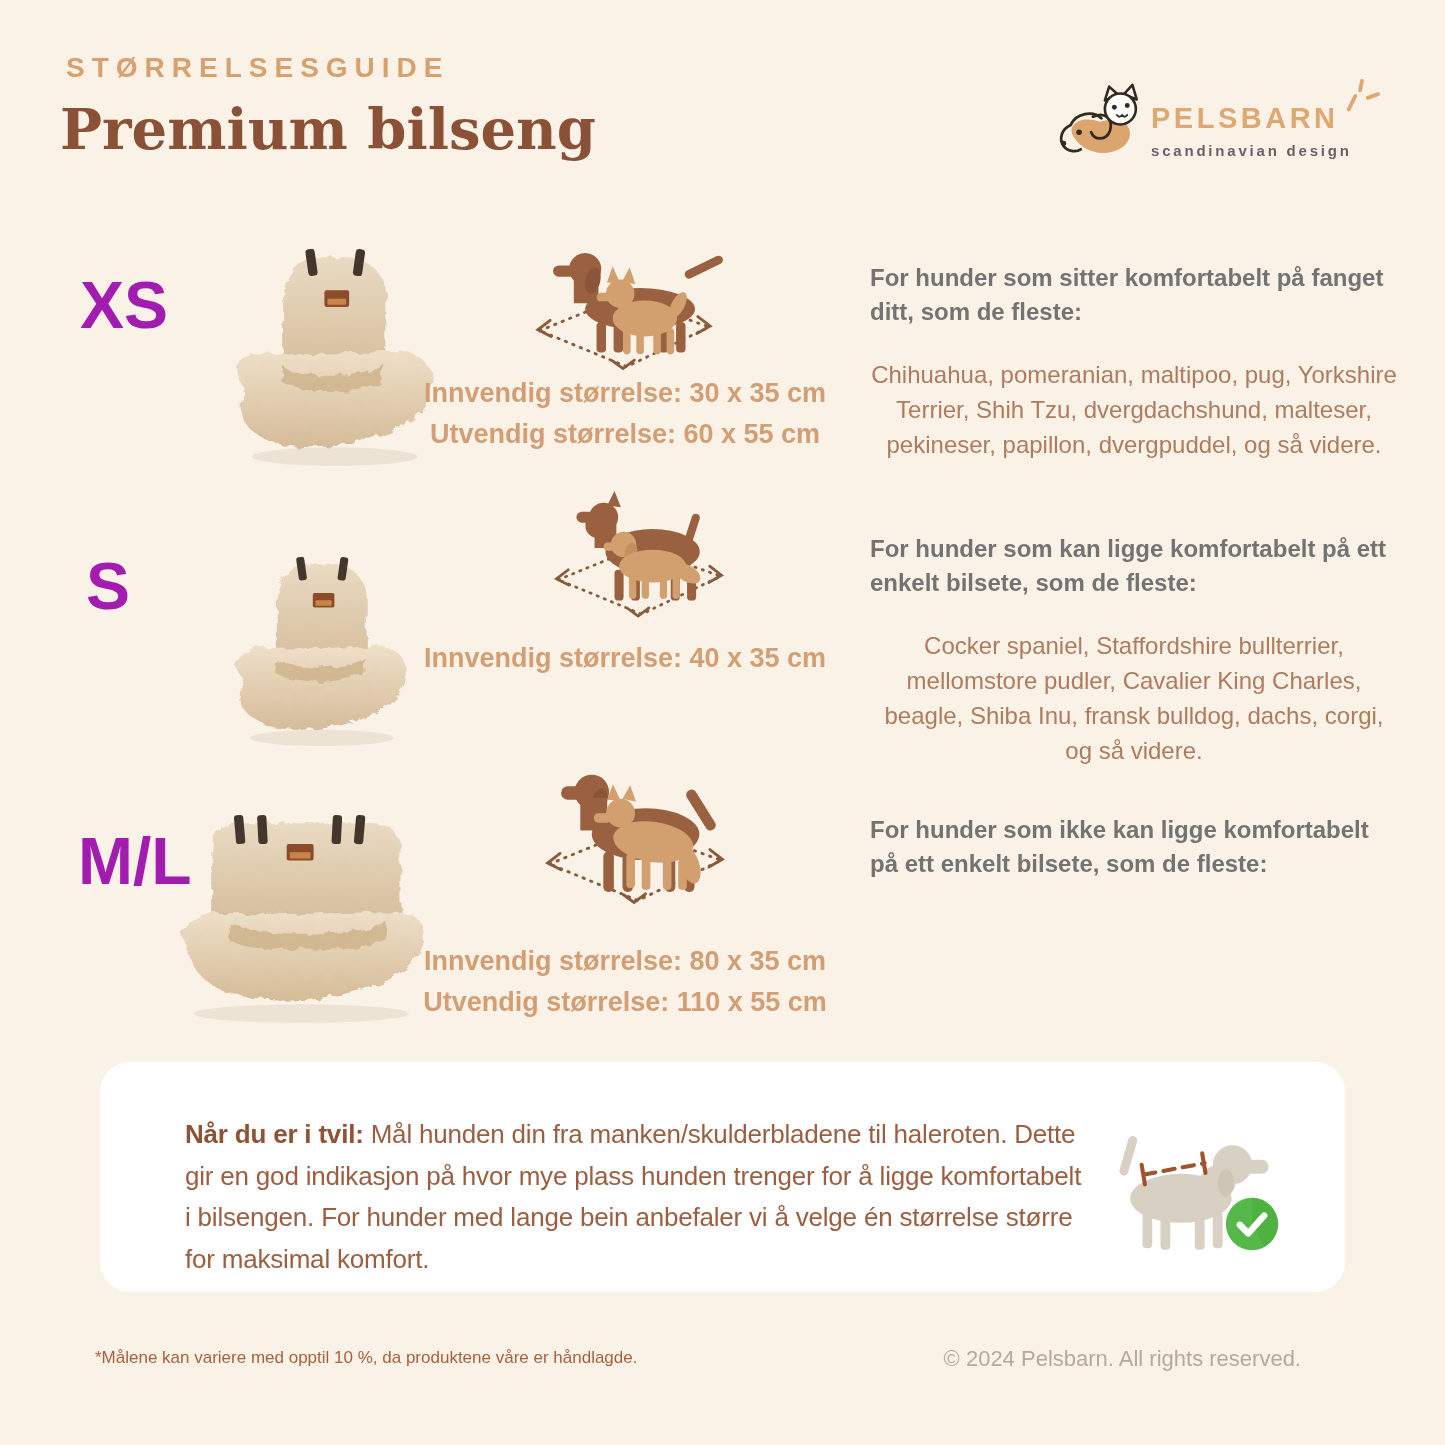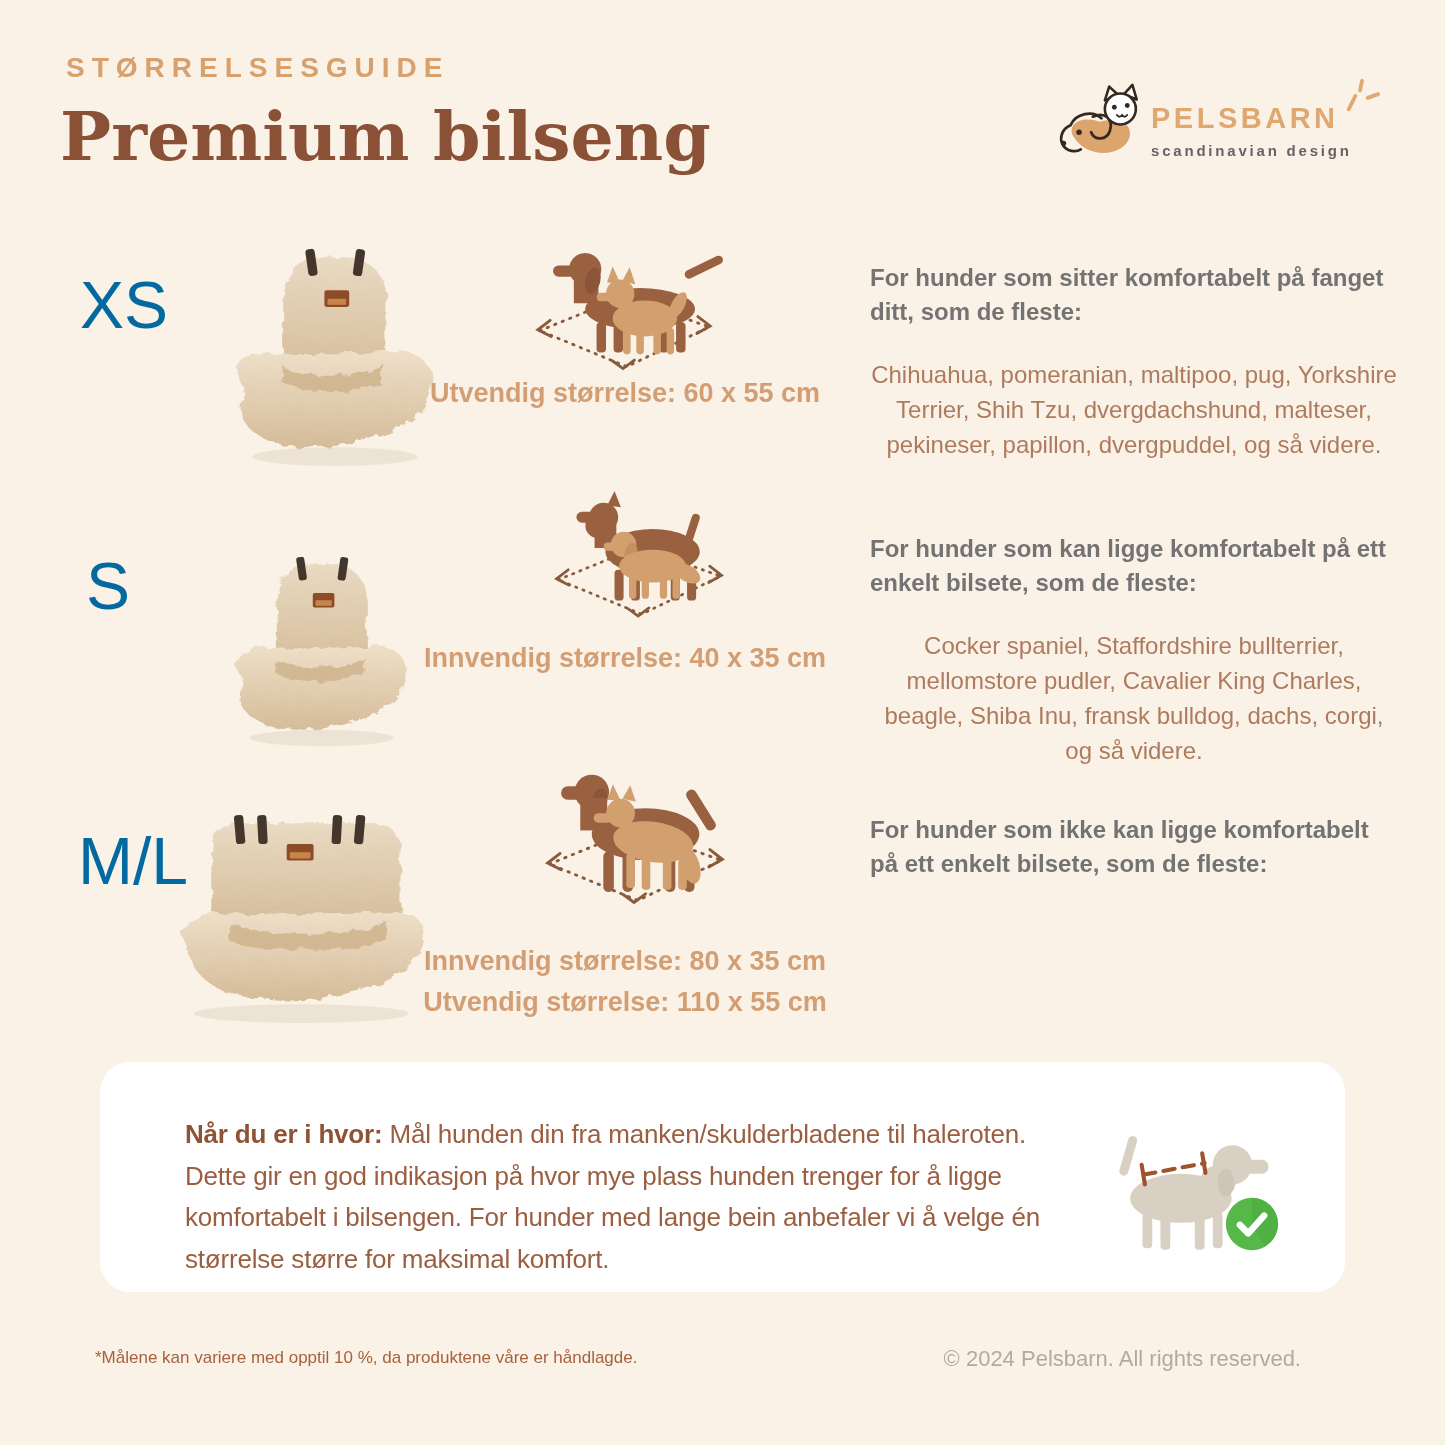--- a/index.html
+++ b/index.html
@@ -2,38 +2,38 @@
 <html><head>
 <meta charset="utf-8">
 <style>
   html,body{margin:0;padding:0;background:#faf2e7;}
   .canvas{position:relative;width:1396px;height:1445px;background:#faf2e7;
           font-family:"Liberation Sans",sans-serif;overflow:hidden;}
 
   
   .eyebrow{position:absolute;left:66px;top:52px;font-size:28px;font-weight:700;
            letter-spacing:7px;color:#d8a06c;}
-  .title{position:absolute;left:60px;top:96px;margin:0;font-size:68px;font-weight:700;
+  .title{position:absolute;left:60px;top:96px;margin:0;font-size:56px;font-weight:700;
          font-family:"DejaVu Serif",serif;color:#8a5136;}
 
   
   .logo{position:absolute;left:1055px;top:82px;width:330px;height:100px;}
   .logo-mark{position:absolute;left:0;top:0;width:86px;height:90px;}
   .logo-text{position:absolute;left:96px;top:20px;}
   .brand{font-size:29px;font-weight:700;letter-spacing:3.5px;color:#e0a871;}
   .tagline{margin-top:7px;font-size:15px;font-weight:700;letter-spacing:2.8px;color:#6d5f66;}
   .sparkle{position:absolute;left:288px;top:-4px;width:38px;height:36px;}
 
   
   .row{position:absolute;left:0;width:1445px;}
   #row-xs{top:235px;height:255px;}
   #row-s{top:490px;height:275px;}
   #row-ml{top:765px;height:305px;}
 
-  .size-label{position:absolute;font-size:66px;font-weight:400;color:#0369a1;}
+  .size-label{position:absolute;font-size:66px;font-weight:700;color:#a21caf;}
   #row-xs .size-label{left:80px;top:32px;}
   #row-s  .size-label{left:86px;top:58px;}
   #row-ml .size-label{left:78px;top:58px;}
 
   .product{position:absolute;}
   #row-xs .product{left:205px;top:12px;width:245px;height:222px;}
   #row-s  .product{left:212px;top:52px;width:207px;height:220px;}
   #row-ml .product{left:162px;top:48px;width:268px;height:212px;}
   .product svg{width:100%;height:100%;}
 
@@ -171,20 +171,21 @@
         </g>
         <g fill="none" stroke="#8a5a3c" stroke-width="3" stroke-linecap="round">
           <path d="M27,88 l-13,10 14,7"></path>
             <path d="M93,131 l11,8 12,-9"></path>
             <path d="M183,84 l13,10 -14,8"></path>
         </g>
       </svg>
     </div>
 
     <div class="measure">
+      <div>Innvendig størrelse: 30 x 35 cm</div>
       <div>Utvendig størrelse: 60 x 55 cm</div>
     </div>
 
     <div class="desc">
       <h3>For hunder som sitter komfortabelt på fanget ditt, som de fleste:</h3>
       <p>Chihuahua, pomeranian, maltipoo, pug, Yorkshire Terrier, Shih Tzu, dvergdachshund, malteser, pekineser, papillon, dvergpuddel, og så videre.</p>
     </div>
   </section>
 
   <section class="row" id="row-s">
@@ -340,21 +341,21 @@
       <div>Utvendig størrelse: 110 x 55 cm</div>
     </div>
 
     <div class="desc">
       <h3>For hunder som ikke kan ligge komfortabelt på ett enkelt bilsete, som de fleste:</h3>
     </div>
   </section>
 
   <div class="tip-card">
     <div class="tip-text">
-      <b>Når du er i hvor:</b><span> Mål hunden din fra manken/skulderbladene til haleroten. Dette gir en god indikasjon på hvor mye plass hunden trenger for å ligge komfortabelt i bilsengen. For hunder med lange bein anbefaler vi å velge én størrelse større for maksimal komfort.</span>
+      <b>Når du er i tvil:</b><span> Mål hunden din fra manken/skulderbladene til haleroten. Dette gir en god indikasjon på hvor mye plass hunden trenger for å ligge komfortabelt i bilsengen. For hunder med lange bein anbefaler vi å velge én størrelse større for maksimal komfort.</span>
     </div>
     <svg class="tip-dog" viewBox="0 0 220 195">
       <g fill="#d9d0c4">
         <rect x="36" y="38" width="11" height="50" rx="5.5" transform="rotate(16 41 60)"></rect>
         <ellipse cx="105" cy="115" rx="62" ry="30"></ellipse>
         <ellipse cx="150" cy="95" rx="22" ry="20"></ellipse>
         <circle cx="168" cy="74" r="24"></circle>
         <rect x="180" y="68" width="32" height="17" rx="8"></rect>
         <rect x="58" y="132" width="12" height="44" rx="5"></rect>
         <rect x="80" y="136" width="12" height="42" rx="5"></rect>

